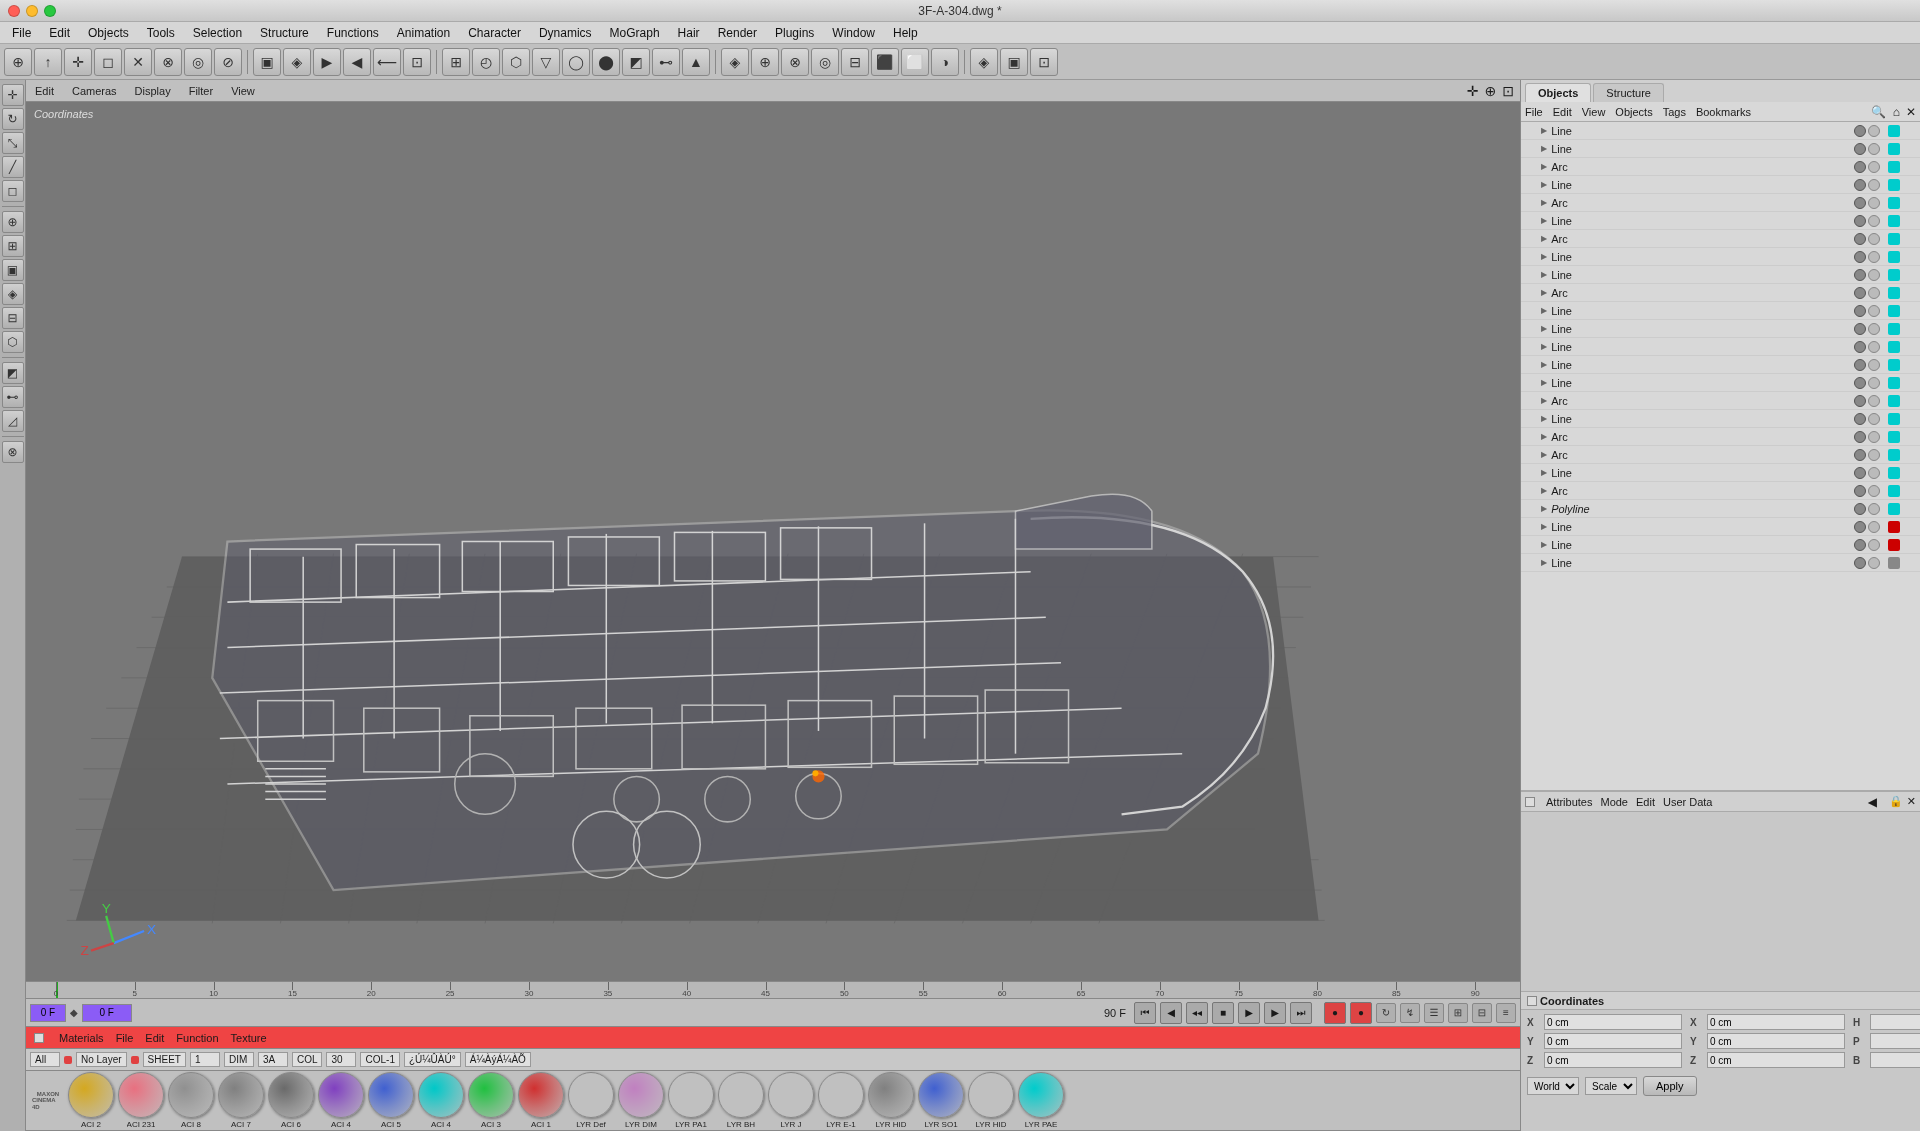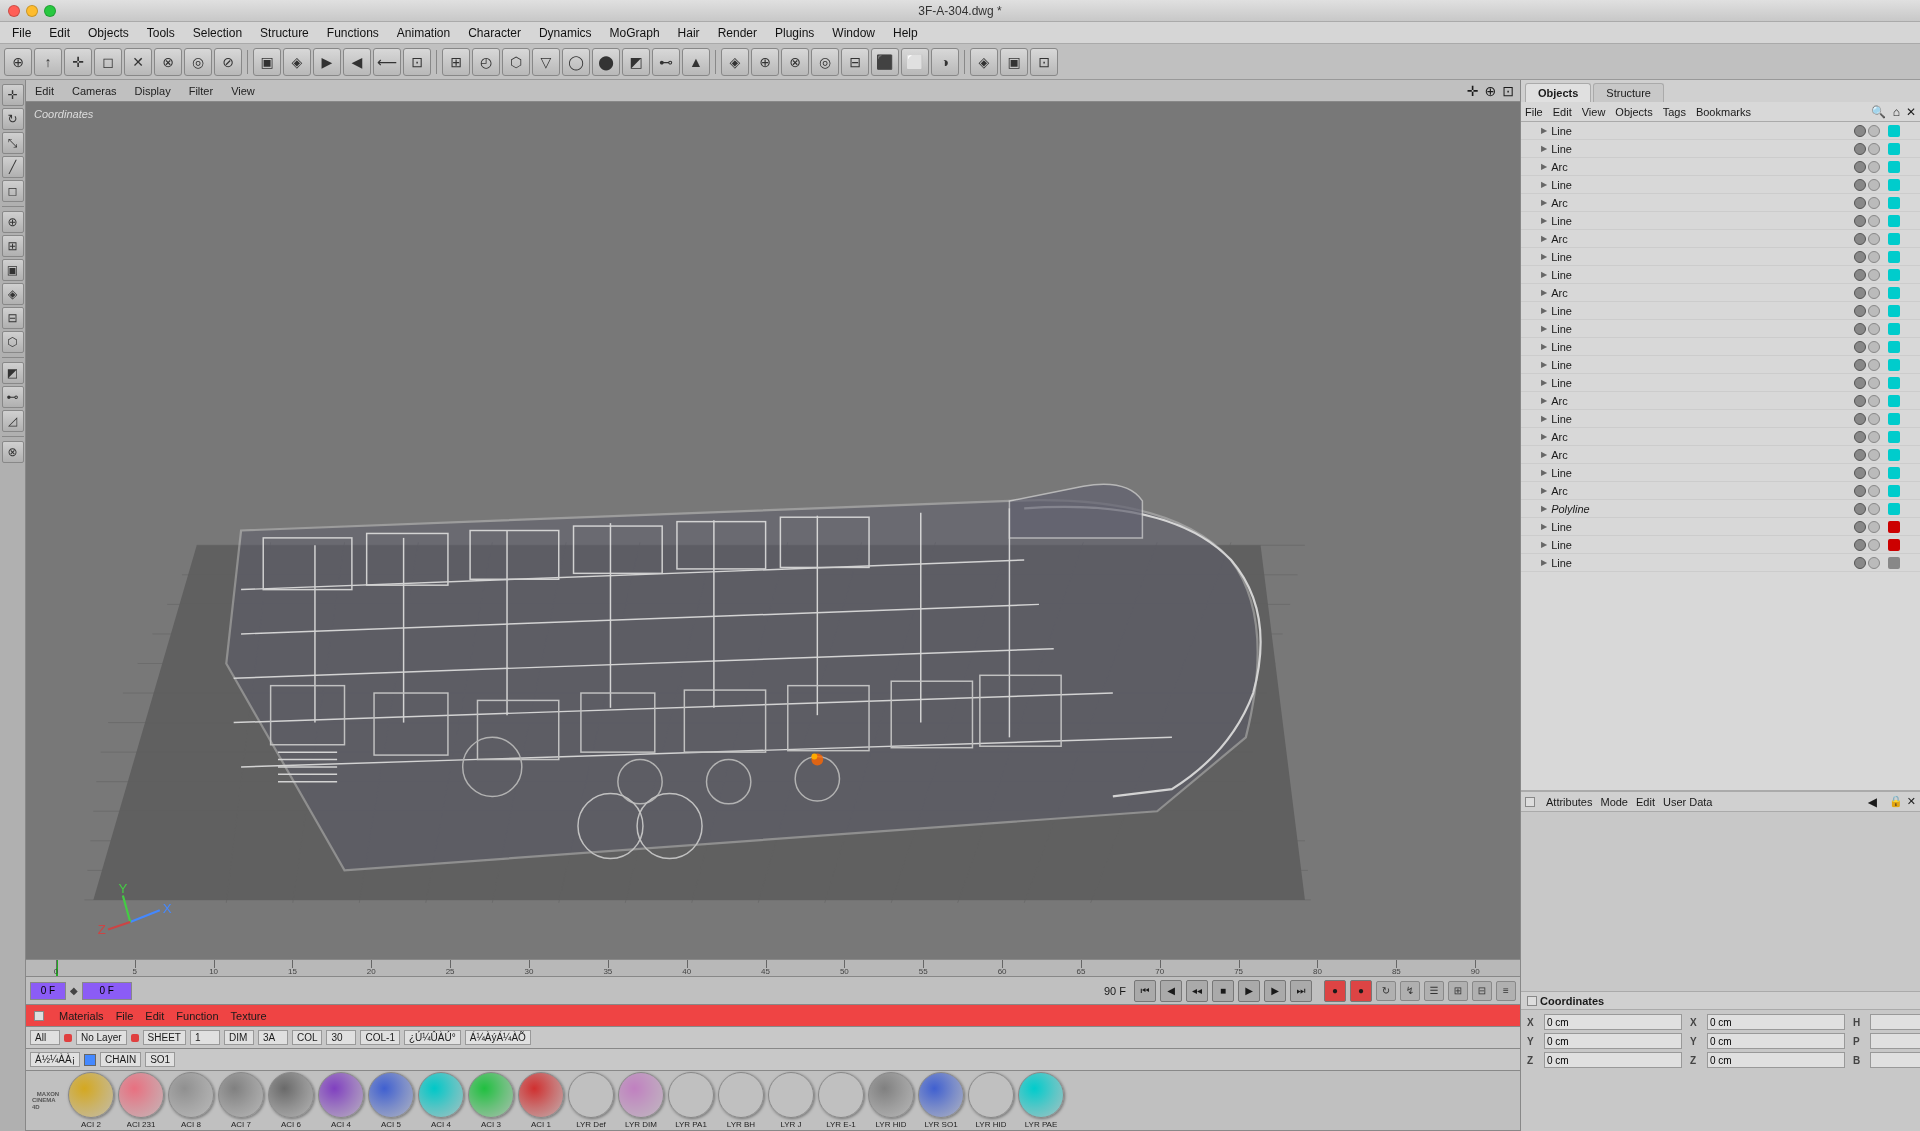--- a/index.html
+++ b/index.html
@@ -829,26 +829,20 @@
       <span class="layer-field">1</span>
       <span class="layer-field">DIM</span>
       <span class="layer-field">3A</span>
       <span class="layer-field">COL</span>
       <span class="layer-field">30</span>
       <span class="layer-field">COL-1</span>
       <span class="layer-field">¿Ú¼ÛÀÚ°</span>
       <span class="layer-field">Á¼ÀýÁ¼ÀÕ</span>
     </div>
 
-    <div id="layer-bar-2" style="height:22px; background:#c8c8c8; border-bottom:1px solid #888; display:flex; align-items:center; padding:0 4px; gap:4px; font-size:10px; overflow:hidden;">
-      <span class="layer-field">Á½¼ÀÀ¡</span>
-      <div style="width:12px;height:12px;background:#4488ff;border:1px solid #666;cursor:pointer;"></div>
-      <span class="layer-field">CHAIN</span>
-      <span class="layer-field">SO1</span>
-    </div>
 
     <div id="materials-row">
 
       <div id="maxon-logo">
         <span style="font-size:6px;font-weight:bold;color:#555;">MAXON</span>
         <span style="font-size:6px;color:#555;">CINEMA 4D</span>
       </div>
 
     <div class="mat-ball-wrap">
           <div class="mat-ball" style="background: radial-gradient(circle at 35% 35%, rgb(212, 168, 32), rgba(212, 168, 32, 0.533) 50%, rgba(212, 168, 32, 0.133)); box-shadow: rgba(0, 0, 0, 0.4) 1px 1px 3px;"></div>
@@ -1249,17 +1243,22 @@
           <div class="coord-row">
             <span class="coord-label">P</span>
             <input class="coord-field" type="text" value="" style="">
           </div>
           <div class="coord-row">
             <span class="coord-label">B</span>
             <input class="coord-field" type="text" value="" style="">
           </div>
         </div>
       </div>
+      <div id="coords-bottom">
+        <select class="coords-select"><option>World</option></select>
+        <select class="coords-select"><option>Scale</option></select>
+        <button class="apply-btn">Apply</button>
+      </div>
     </div>
 
   </div>
 
 </div>
 
 </body></html>

